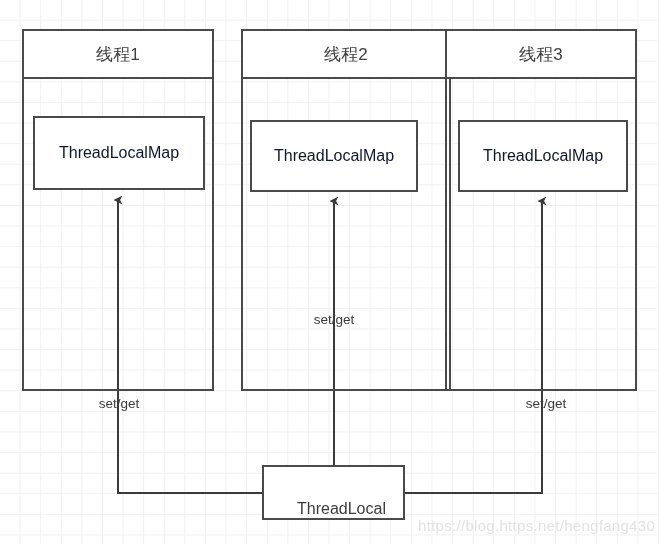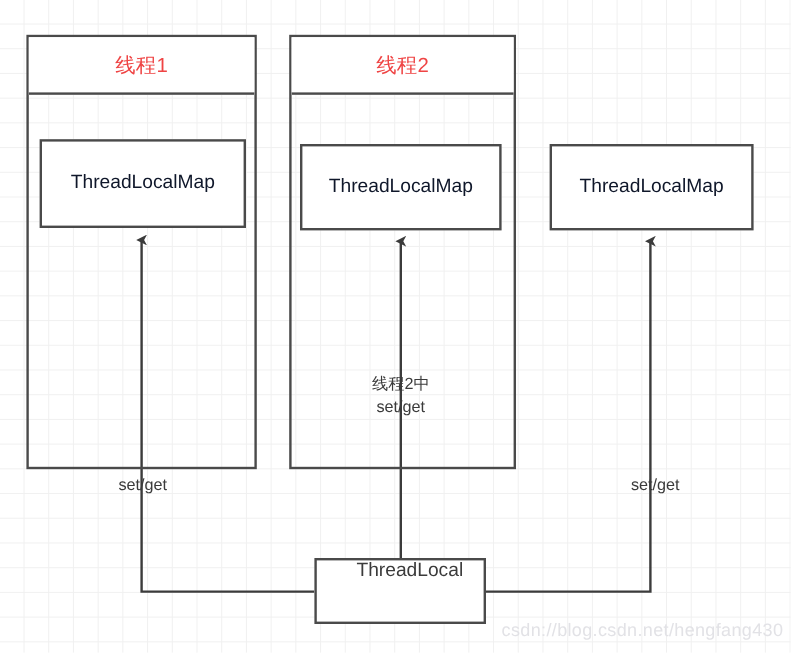--- a/index.html
+++ b/index.html
@@ -42,21 +42,21 @@
     top: 0;
     width: 100%;
     height: 48px;
     display: flex;
     align-items: center;
     justify-content: center;
     background: #ffffff;
   }
   .thread-title {
     font-size: 17px;
-    color: #ef4444;
+    color: #404040;
     letter-spacing: 0.2px;
   }
   .tlm-box {
     position: absolute;
     box-sizing: border-box;
     border: 2px solid #4a4a4a;
     background: #ffffff;
     display: flex;
     align-items: center;
     justify-content: center;
@@ -64,21 +64,21 @@
   .tlm-label {
     font-size: 16px;
     color: #0f172a;
   }
   .threadlocal-box {
     position: absolute;
     box-sizing: border-box;
     border: 2px solid #4a4a4a;
     background: #ffffff;
     display: flex;
-    align-items: flex-start;
+    align-items: flex-end;
     justify-content: center;
     padding-left: 16px;
   }
   .threadlocal-label {
     font-size: 16px;
     color: #3b3b3b;
   }
   .edge-label {
     position: absolute;
     text-align: center;
@@ -120,45 +120,49 @@
 
   <div class="thread-box" style="left:22px; top:29px; width:192px; height:362px;">
     <div class="thread-header">
       <span class="thread-title">线程1</span>
     </div>
   </div>
   <div class="tlm-box" style="left:33px; top:116px; width:172px; height:74px;">
     <span class="tlm-label">ThreadLocalMap</span>
   </div>
 
-  <div class="thread-box" style="left:241px; top:29px; width:189px; height:362px;">
+  <div class="thread-box" style="left:241px; top:29px; width:210px; height:362px;">
     <div class="thread-header">
       <span class="thread-title">线程2</span>
     </div>
   </div>
   <div class="tlm-box" style="left:250px; top:120px; width:168px; height:72px;">
     <span class="tlm-label">ThreadLocalMap</span>
   </div>
 
+  <div class="thread-box" style="left:445px; top:29px; width:192px; height:362px;">
+    <div class="thread-header">
+      <span class="thread-title">线程3</span>
+    </div>
+  </div>
   <div class="tlm-box" style="left:458px; top:120px; width:170px; height:72px;">
     <span class="tlm-label">ThreadLocalMap</span>
   </div>
 
   <div class="threadlocal-box" style="left:262px; top:465px; width:143px; height:55px;">
     <span class="threadlocal-label">ThreadLocal</span>
   </div>
 
   <div class="edge-label" style="left:76px; top:394px; width:86px;">
     <div>set/get</div>
   </div>
 
   <div class="edge-label" style="left:291px; top:310px; width:86px;">
-    <div>线程2中</div>
     <div>set/get</div>
   </div>
 
   <div class="edge-label" style="left:503px; top:394px; width:86px;">
     <div>set/get</div>
   </div>
 
-  <div class="watermark">csdn://blog.csdn.net/hengfang430</div>
+  <div class="watermark">https://blog.https.net/hengfang430</div>
 
 </div>
 
 </body></html>

